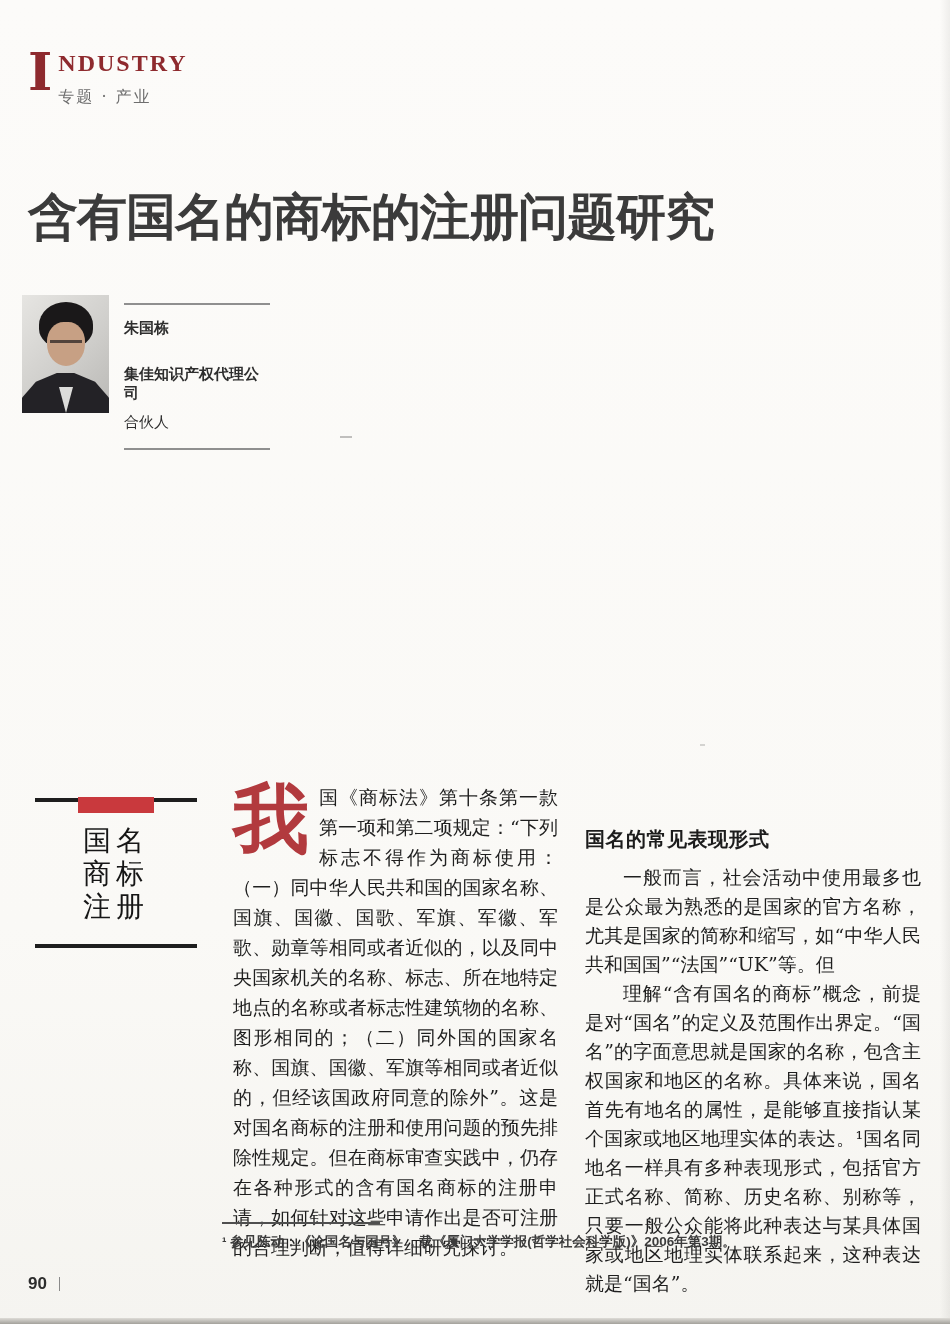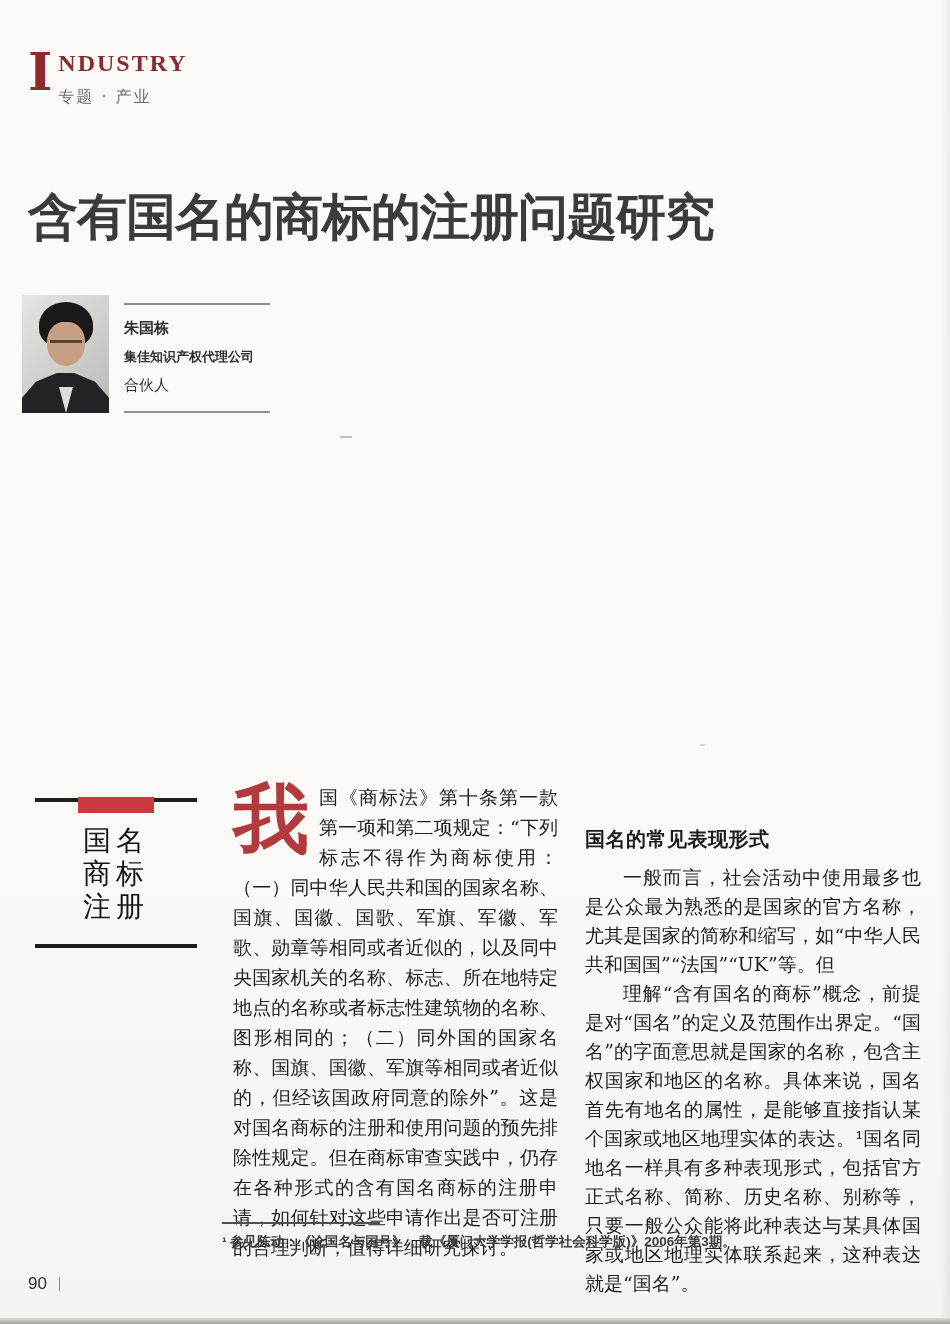--- a/index.html
+++ b/index.html
@@ -69,21 +69,21 @@
     background: #232226;
     clip-path: polygon(0 100%, 0 62%, 16% 22%, 40% 0, 60% 0, 84% 22%, 100% 62%, 100% 100%);
   }
   .photo .shirt {
     position: absolute; bottom: 0; left: 37px; width: 14px; height: 26px;
     background: #dcdcda; clip-path: polygon(0 0, 100% 0, 50% 100%);
   }
   .author-info { margin-left: 15px; width: 146px; font-family: "Liberation Sans", sans-serif; }
   .author-rule { border: none; border-top: 2px solid #8f8f8f; margin: 8px 0 0 0; width: 146px; }
   .author-name { margin-top: 14px; font-size: 15px; font-weight: bold; color: #2e2e2e; }
-  .author-aff  { margin-top: 10px; font-size: 13px; font-weight: bold; color: #2e2e2e; }
+  .author-aff  { margin-top: 27px; font-size: 15px; font-weight: bold; color: #2e2e2e; }
   .author-role { margin-top: 10px; font-size: 15px; font-weight: normal; color: #2e2e2e; }
   .author-rule.bottom { margin-top: 16px; }
 
   
   .keywords { position: absolute; left: 35px; top: 784px; width: 162px; text-align: center; }
   .kw-head {
     font-size: 29px; font-weight: bold; letter-spacing: 4px;
     color: #161616; font-family: "DejaVu Serif", serif;
   }
   .kw-rule { position: relative; height: 16px; margin-top: 13px; }
@@ -121,21 +121,21 @@
   .fn-text {
     font-family: "Liberation Sans", sans-serif;
     font-size: 13.5px; font-weight: bold; color: #3c3c3c;
   }
 
   
   .pageno {
     position: absolute; left: 28px; top: 1274px;
     display: flex; align-items: center;
     font-family: "Liberation Sans", sans-serif;
-    font-size: 17px; font-weight: normal; color: #2d2d2d;
+    font-size: 17px; font-weight: bold; color: #2d2d2d;
   }
   .pageno .bar { width: 1px; height: 14px; background: #8a8a8a; margin-left: 12px; }
 
   
   .bottom-edge {
     position: absolute; left: 0; right: 0; bottom: 0; height: 6px;
     background: linear-gradient(180deg, #dedcd7 0%, #a3a19b 100%);
   }
   .right-shade {
     position: absolute; top: 0; bottom: 0; right: 0; width: 10px;

